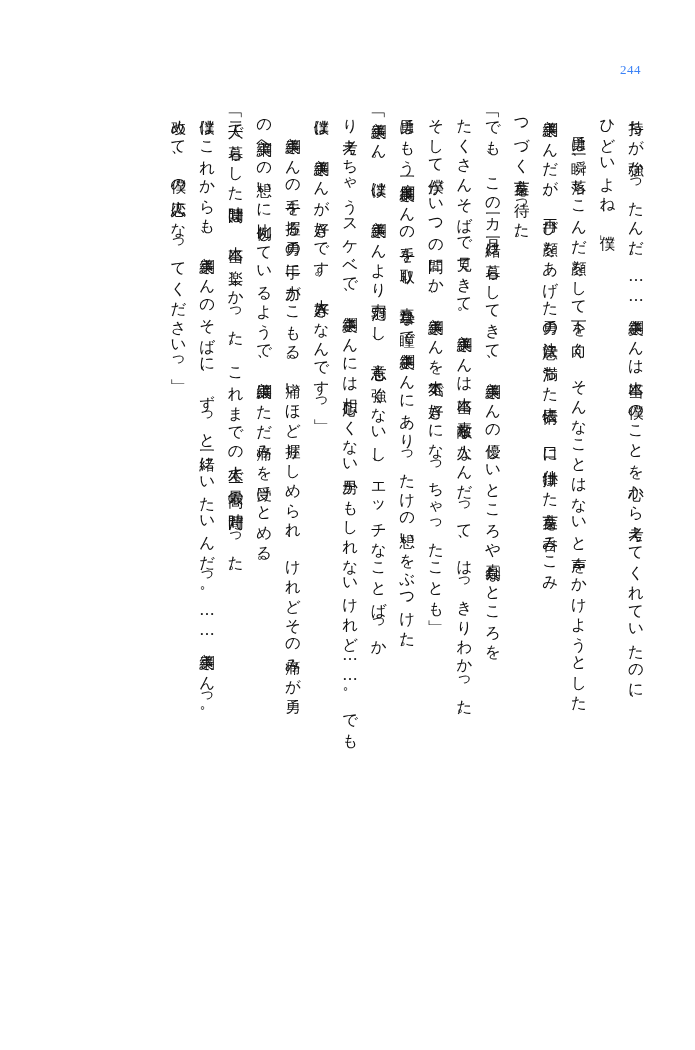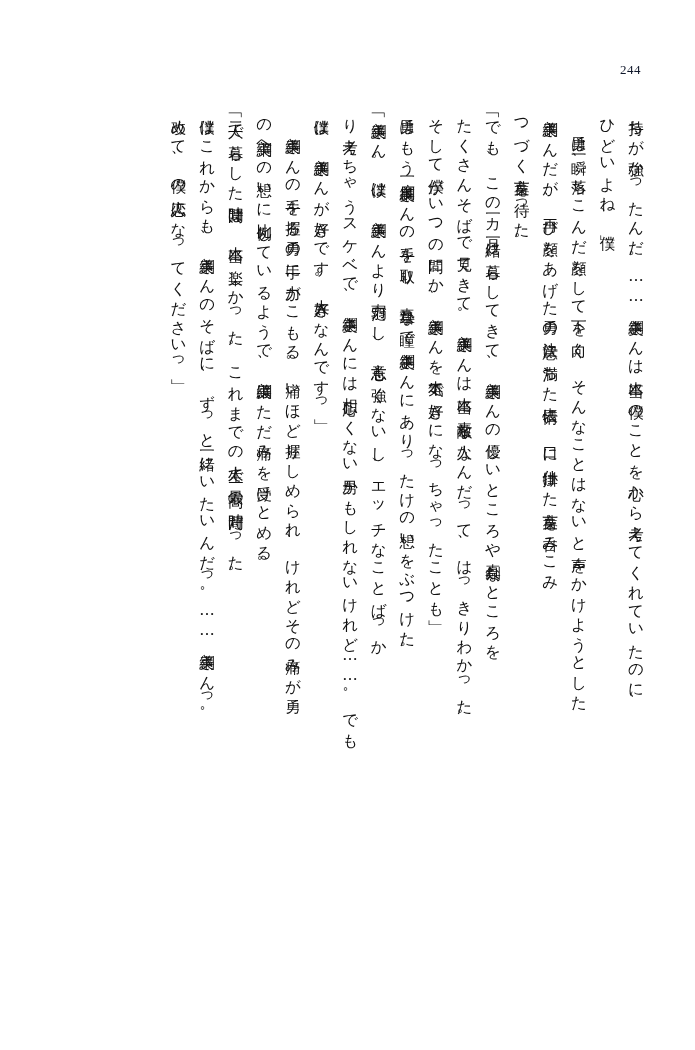--- a/index.html
+++ b/index.html
@@ -16,21 +16,21 @@
     font-family: "DejaVu Serif", "Liberation Serif", serif;
     color: #1a1a1a;
   }
   .page-number {
     position: absolute;
     top: 62px;
     right: 54px;
     font-size: 13px;
     letter-spacing: 0.5px;
     font-family: "Liberation Serif", serif;
-    color: #0f172a;
+    color: #3b82f6;
   }
   .text-body {
     position: absolute;
     top: 108px;
     right: 52px;
     left: 52px;
     bottom: 56px;
     display: flex;
     flex-direction: row-reverse;
     justify-content: flex-start;

